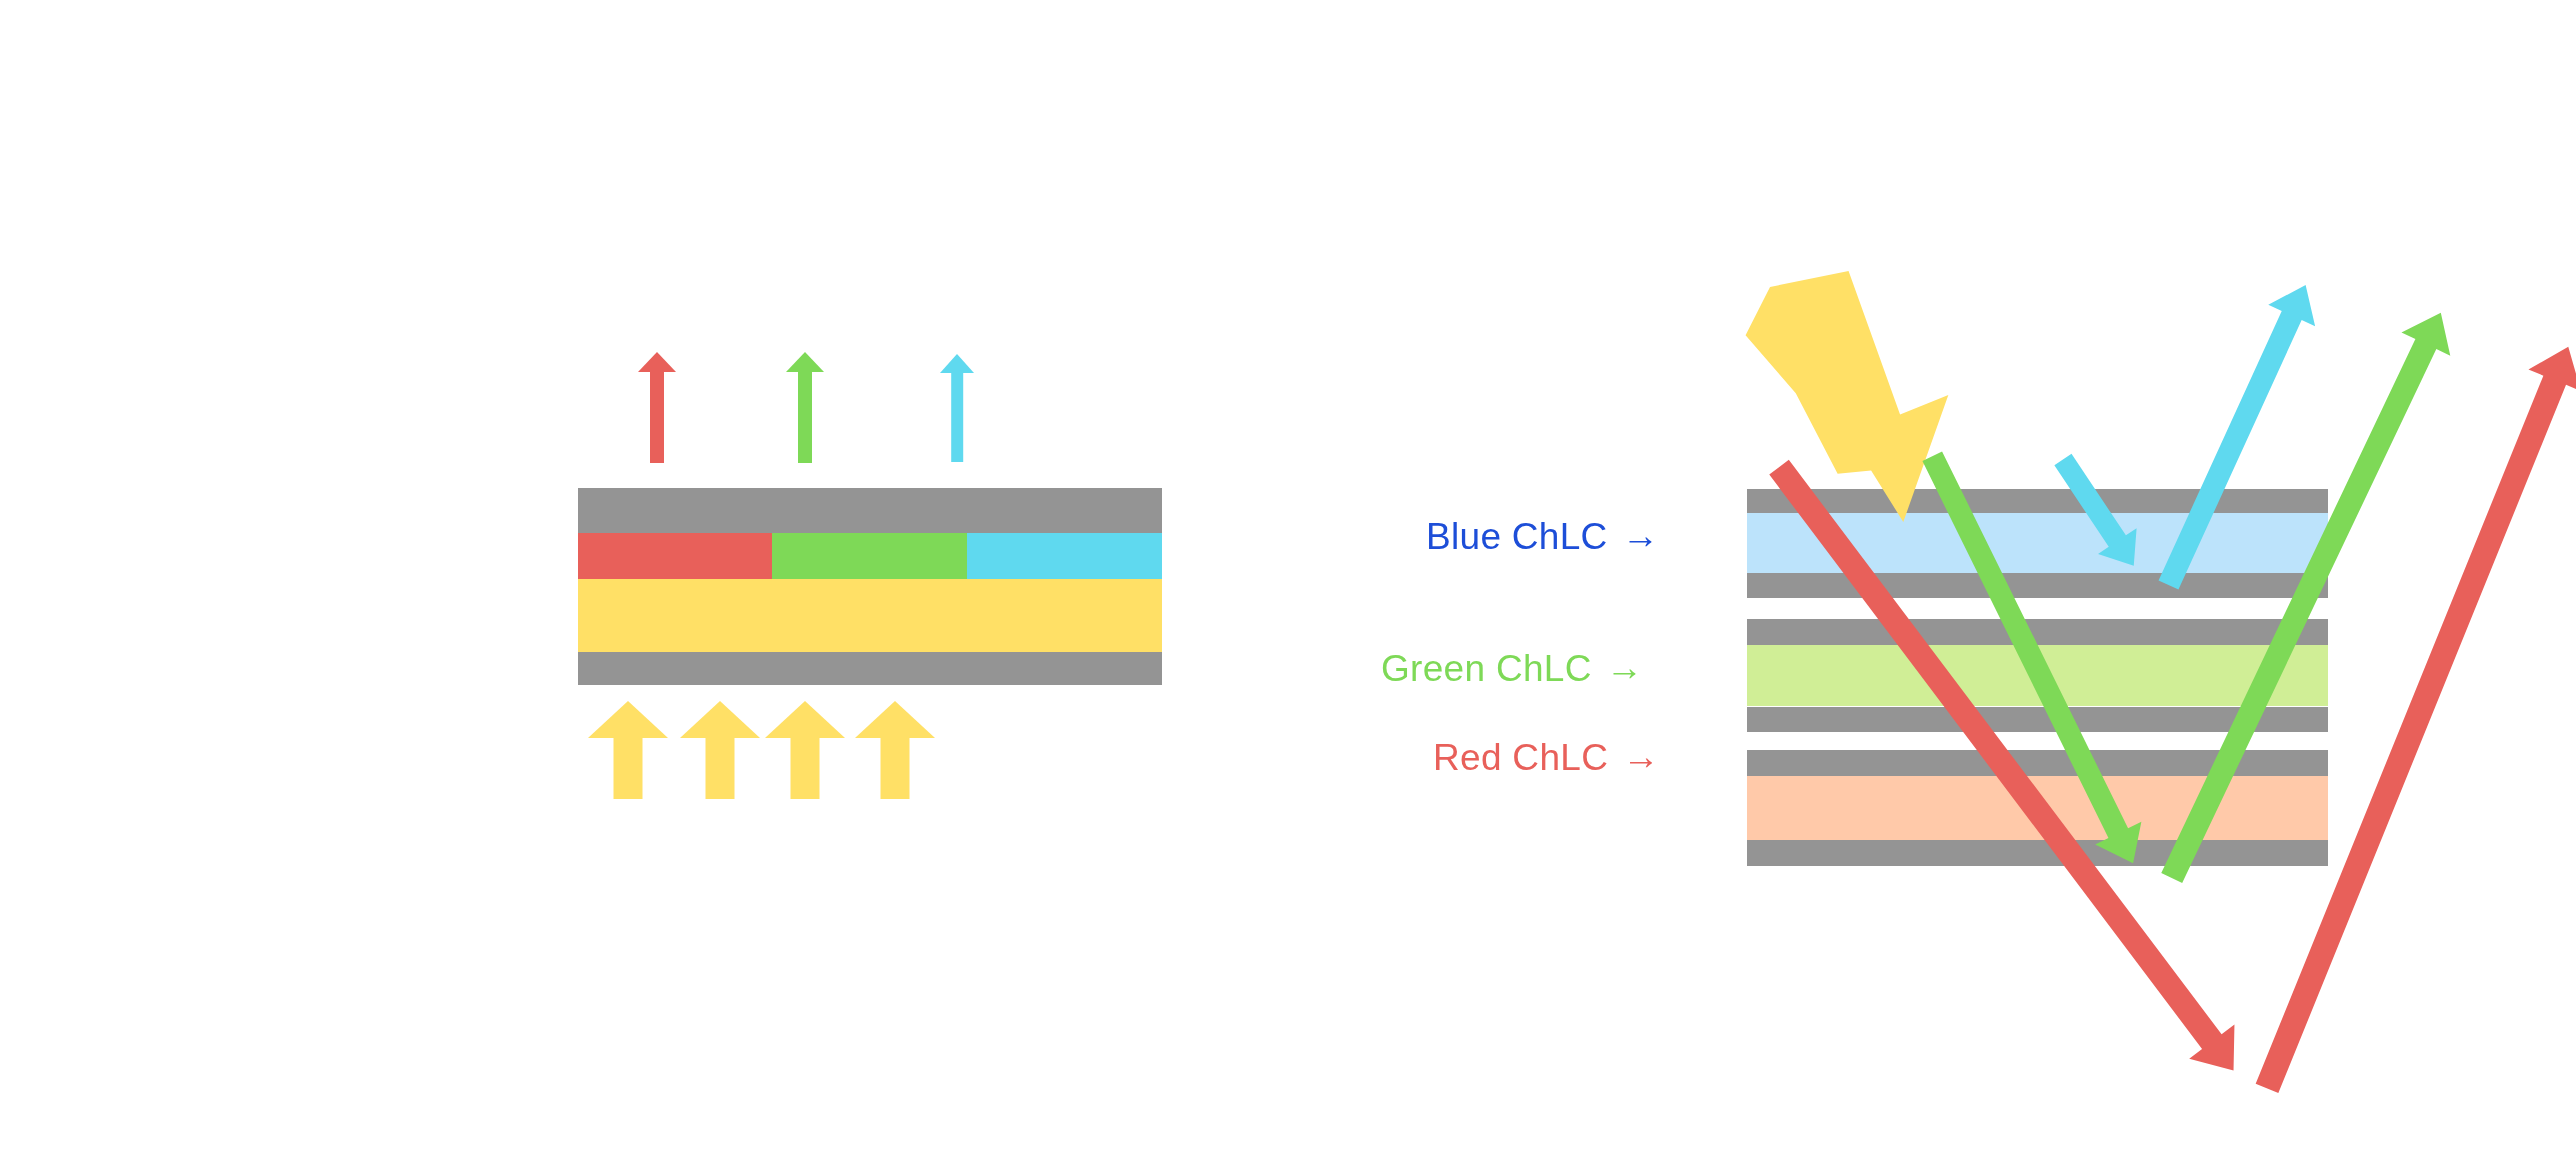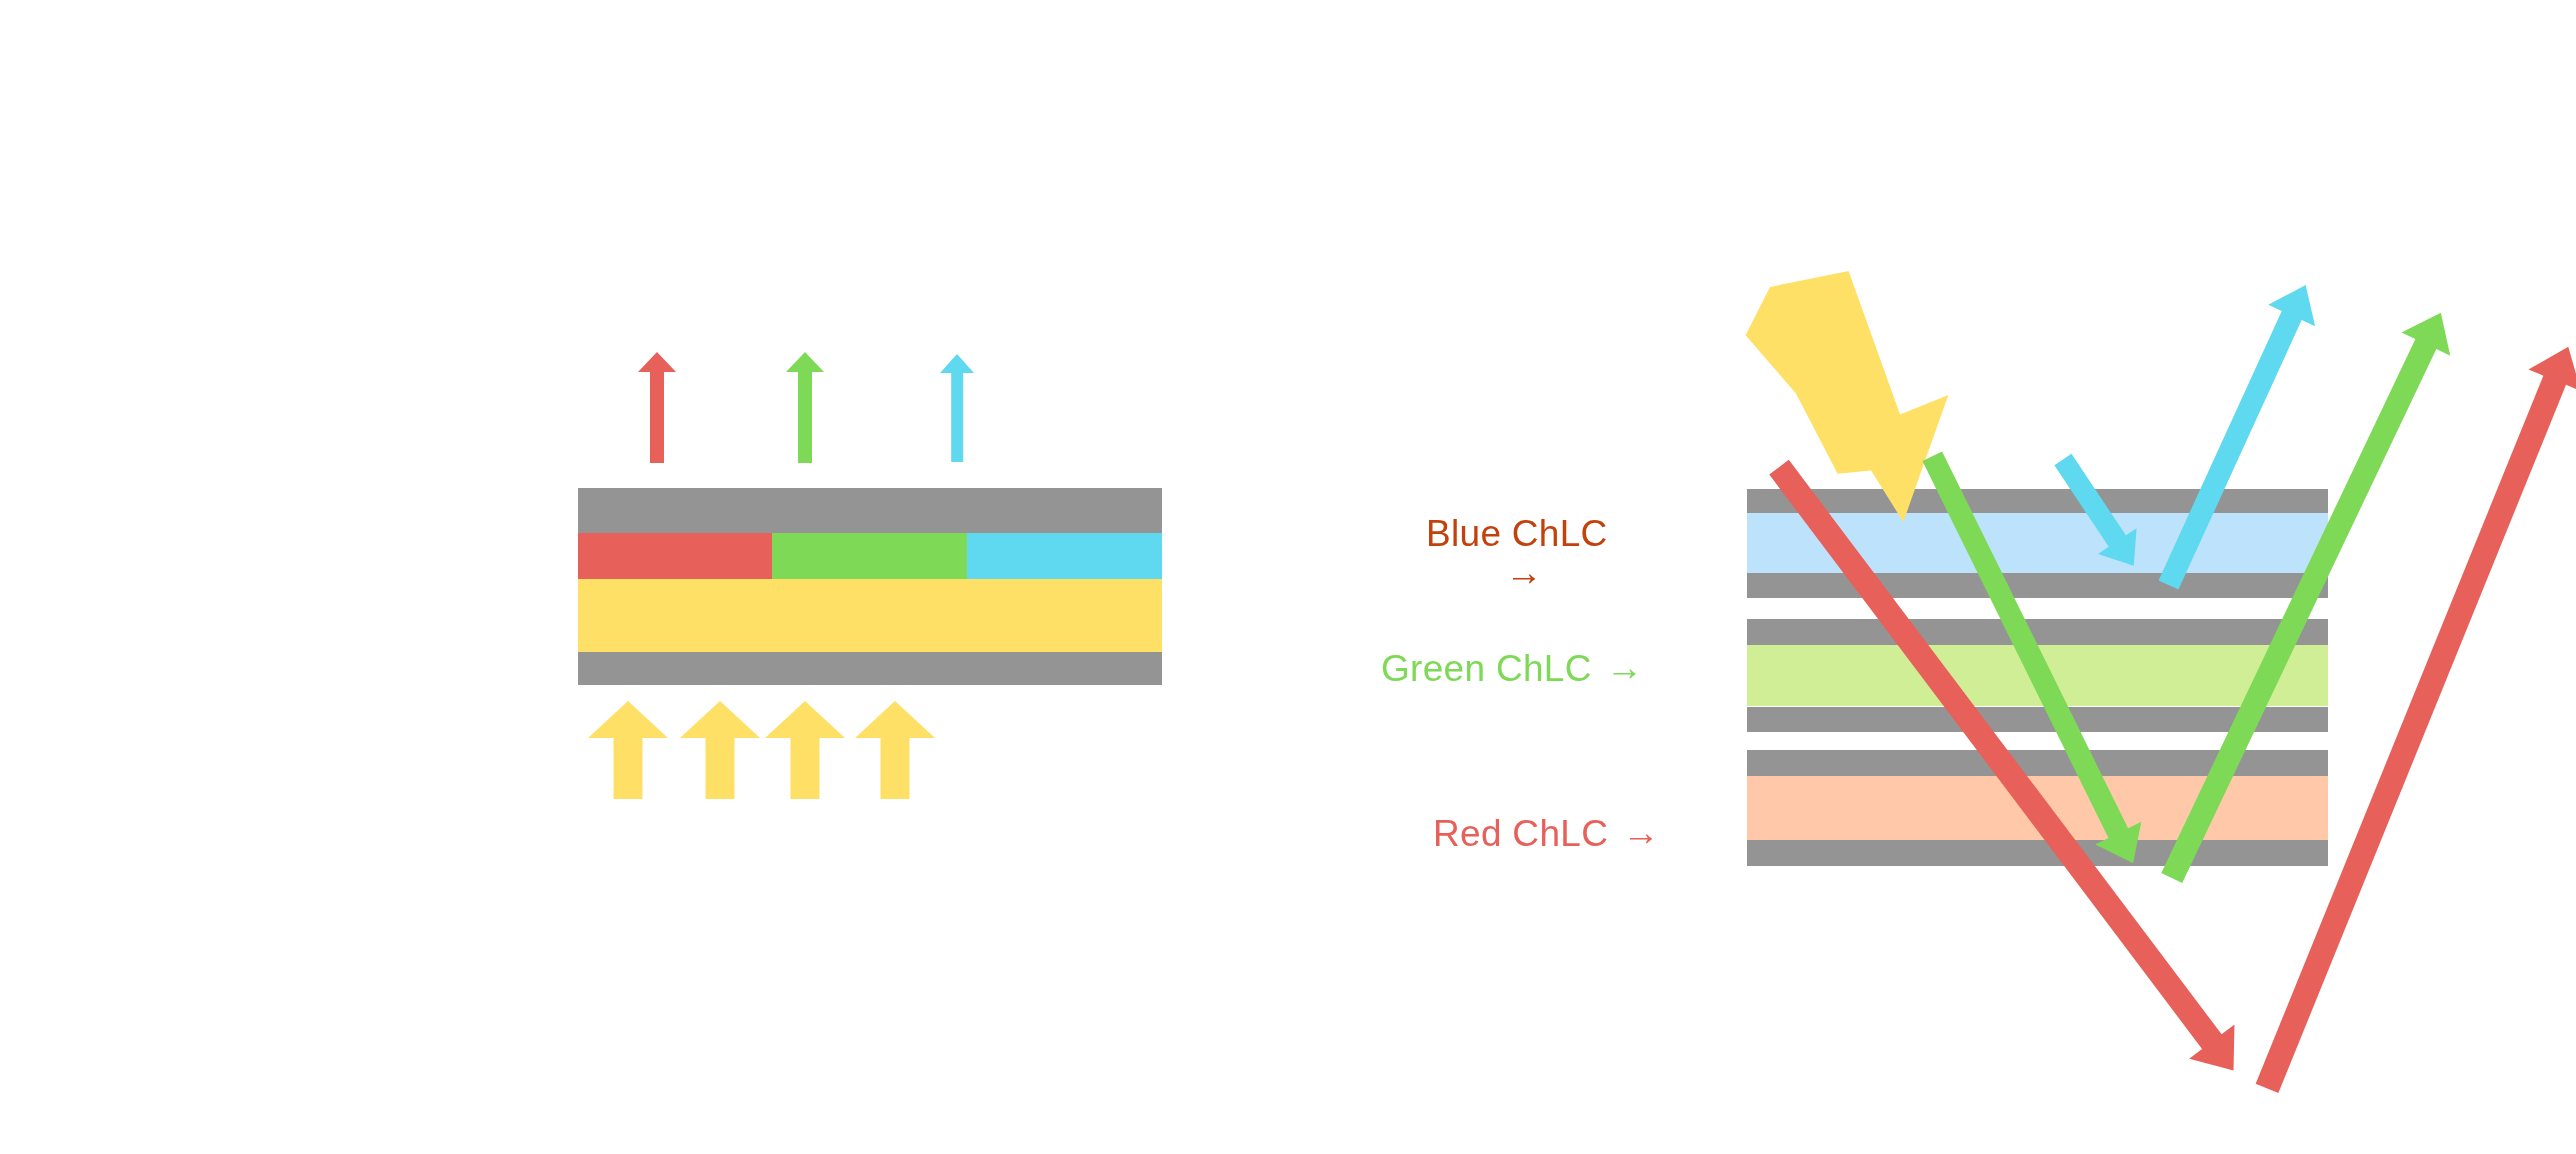--- a/index.html
+++ b/index.html
@@ -131,29 +131,29 @@
       <div class="rp-layer" id="gap-blue-green" style="top: 109px; height: 20.6px; background: rgb(255, 255, 255);"></div>
       <div class="rp-layer" id="green-top-electrode" style="top: 130px; height: 26.4px; background: rgb(148, 148, 148);"></div>
       <div class="rp-layer" id="green-chlc-layer" style="top: 156px; height: 61px; background: rgb(208, 238, 150);"></div>
       <div class="rp-layer" id="green-bottom-electrode" style="top: 218px; height: 25px; background: rgb(148, 148, 148);"></div>
       <div class="rp-layer" id="gap-green-red" style="top: 243px; height: 18px; background: rgb(255, 255, 255);"></div>
       <div class="rp-layer" id="red-top-electrode" style="top: 261px; height: 26px; background: rgb(148, 148, 148);"></div>
       <div class="rp-layer" id="red-chlc-layer" style="top: 287px; height: 64px; background: rgb(255, 201, 169);"></div>
       <div class="rp-layer" id="red-bottom-electrode" style="top: 351px; height: 26px; background: rgb(148, 148, 148);"></div>
     </div>
 
-  <div class="chlc-label" id="label-blue" style="left: 1426px; top: 515px; color: #c2410c; flex-direction: column;">
+  <div class="chlc-label" id="label-blue" style="left: 1426px; top: 515px; color: #1d4ed8;">
     <span class="label-text">Blue ChLC</span>
     <span class="label-arrow">→</span>
   </div>
   <div class="chlc-label" id="label-green" style="left: 1381px; top: 647px; color: rgb(126, 217, 87);">
     <span class="label-text">Green ChLC</span>
     <span class="label-arrow">→</span>
   </div>
-  <div class="chlc-label" id="label-red" style="left: 1433px; top: 812px; color: rgb(232, 96, 90);">
+  <div class="chlc-label" id="label-red" style="left: 1433px; top: 736px; color: rgb(232, 96, 90);">
     <span class="label-text">Red ChLC</span>
     <span class="label-arrow">→</span>
   </div>
 
   <svg id="rays-svg" viewBox="0 0 1000 960">
     <g id="ray-group">
         <polygon points="48,45 170,20 250,243 325,213 255,410 205,330 153,335 88,210 10,120" fill="#ffe066"></polygon>
         <polygon points="489.6871952905945,321.8752031396037 574.1709862642339,448.6008896000629 557.529980377477,459.6948935245675 613,478 617.4376015698018,419.7564793963509 600.796595683045,430.8504833208555 516.3128047094056,304.1247968603963" fill="#5fd9ef"></polygon>
         <polygon points="682.4614245150154,515.0671318062195 873.844315460697,96.36090091097263 894.7627133339532,105.92231453115197 880,42 822.0030685574098,72.66522367835428 842.9214664306661,82.22663729853362 651.5385754849846,500.9328681937805" fill="#5fd9ef"></polygon>
         <polygon points="284.7563421089116,315.52535009813226 573.7376241616837,900.8976906665678 553.1138517207994,911.0790466816879 612,940 624.8487123847447,875.6656344551832 604.2249399438604,885.8469904703034 315.2436578910884,300.47464990186774" fill="#7ed957"></polygon>

